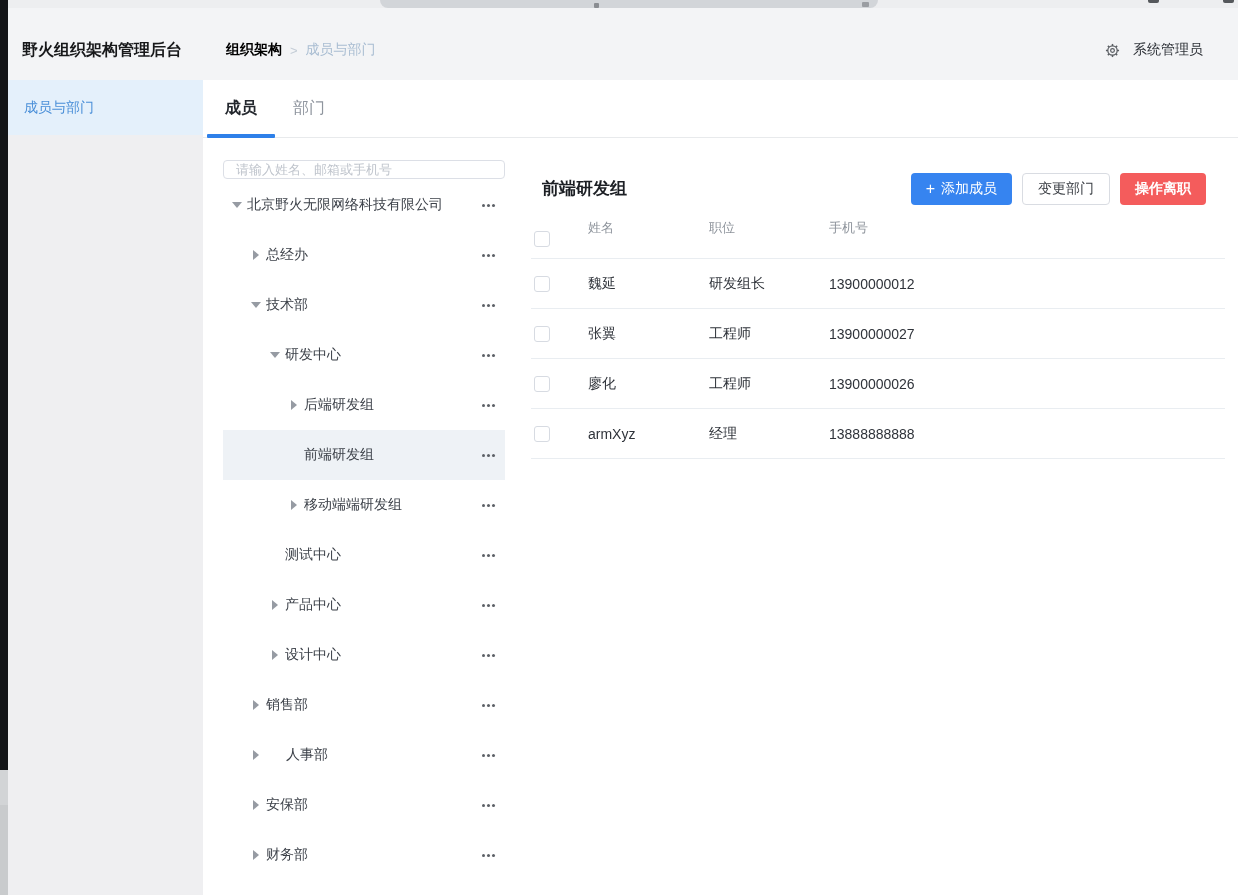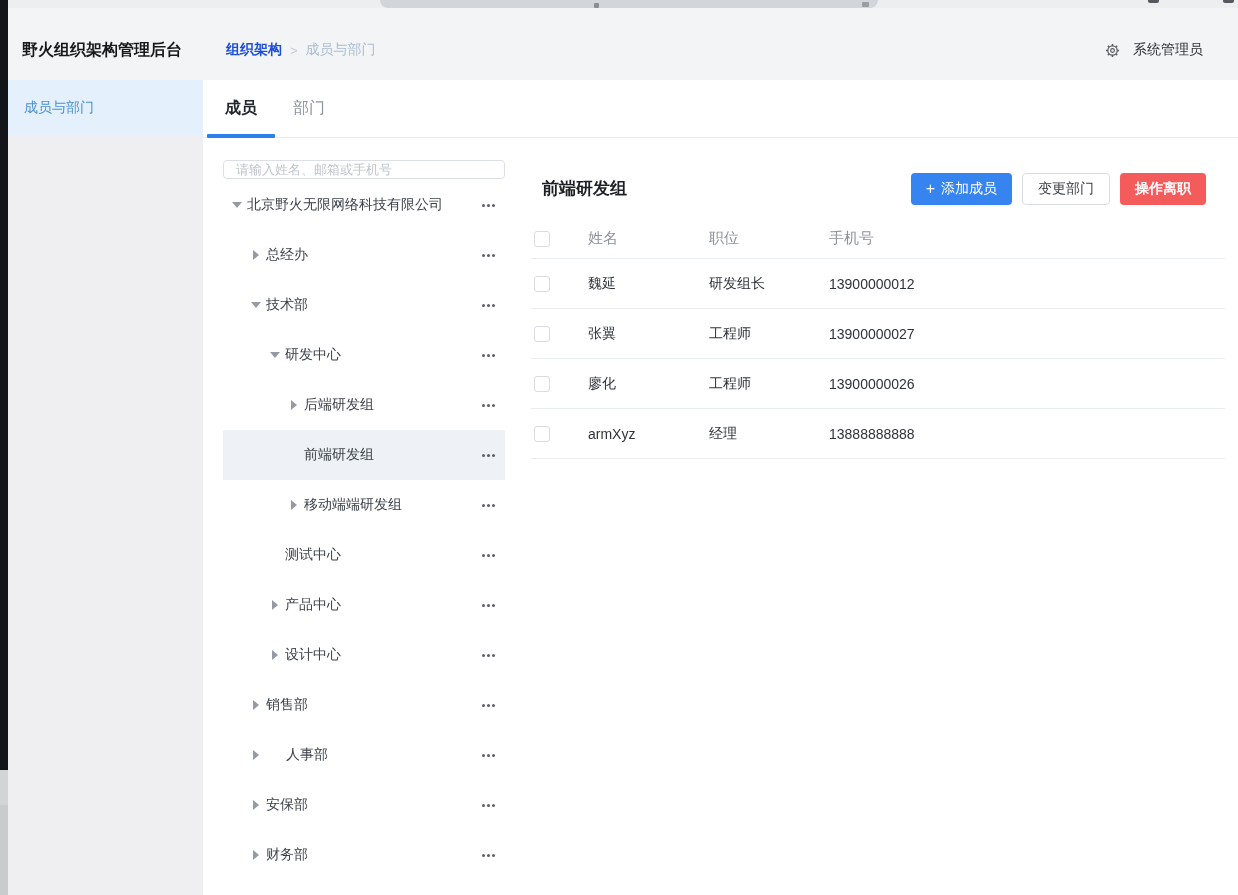--- a/index.html
+++ b/index.html
@@ -22,21 +22,21 @@
   .browser-icon-stub { position:absolute; top:0; width:11px; height:3px; background:#55585c; border-radius:0 0 2px 2px; }
   .stub1 { left:1140px; } .stub2 { left:1215px; }
 
   
   .app-header {
     position:absolute; left:8px; top:8px; width:1230px; height:72px;
     background:#f3f4f6; display:flex; align-items:center; padding:12px 35px 0 14px;
   }
   .app-title { width:204px; flex:none; font-size:16px; font-weight:bold; color:#17181a; }
   .breadcrumb { display:flex; align-items:center; font-size:14px; gap:8px; flex:1 1 auto; }
-  .crumb-section { font-weight:bold; color:#1d4ed8; }
+  .crumb-section { font-weight:bold; color:#000000; }
   .crumb-sep { color:#c3ccd6; font-size:13px; }
   .crumb-current { color:#a9bdd2; }
   .user-area { display:flex; align-items:center; gap:13px; flex:none; }
   .gear-wrap { width:16px; height:16px; display:flex; align-items:center; justify-content:center; cursor:pointer; }
   .user-name { font-size:14px; color:#2e3238; }
 
   
   .sidebar { position:absolute; left:8px; top:80px; width:195px; height:815px; background:#efeff1; }
   .sidebar-item { height:55px; display:flex; align-items:center; padding-left:16px; font-size:14px; color:#595f66; cursor:pointer; }
   .sidebar-item.active { background:var(--sidebar-active-bg,#e4f0fb); color:var(--sidebar-active-text,#4a8fd8); }
@@ -73,21 +73,21 @@
   .panel-title { font-size:17px; font-weight:bold; color:#1c1f24; padding-left:11px; }
   .btn-group { margin-left:auto; display:flex; gap:10px; padding-right:19px; }
   .btn { height:32px; border:none; border-radius:4px; font-size:14px; display:flex; align-items:center;
     padding:0 15px; cursor:pointer; font-family:"Liberation Sans","DejaVu Sans",sans-serif; white-space:nowrap; }
   .btn-primary { background:var(--primary,#3684f0); color:#fff; }
   .btn-primary .plus { font-size:16px; margin-right:6px; font-weight:400; line-height:1; }
   .btn-default { background:#fff; border:1px solid #d9dce2; color:#383c42; }
   .btn-danger { background:var(--danger,#f45c5c); color:#fff; font-weight:bold; }
 
   .member-table { margin-top:14px; }
-  .thead { display:flex; align-items:center; height:40px; border-bottom:1px solid #e9edf1; color:#8d939b; font-size:15px; }
+  .thead { display:flex; height:40px; border-bottom:1px solid #e9edf1; color:#8d939b; font-size:13px; }
   .trow { display:flex; align-items:center; height:50px; border-bottom:1px solid #e9edf1; color:#2f333a; font-size:14px; }
   .cell-check { width:57px; flex:none; display:flex; align-items:center; }
   .checkbox { width:16px; height:16px; border:1px solid #d7dbe2; border-radius:3px; background:#fff; margin-left:3px; cursor:pointer; flex:none; }
   .cell-name { width:121px; flex:none; }
   .cell-title { width:120px; flex:none; }
   .cell-phone { flex:1 1 auto; }
 </style>
 </head>
 <body>
 

